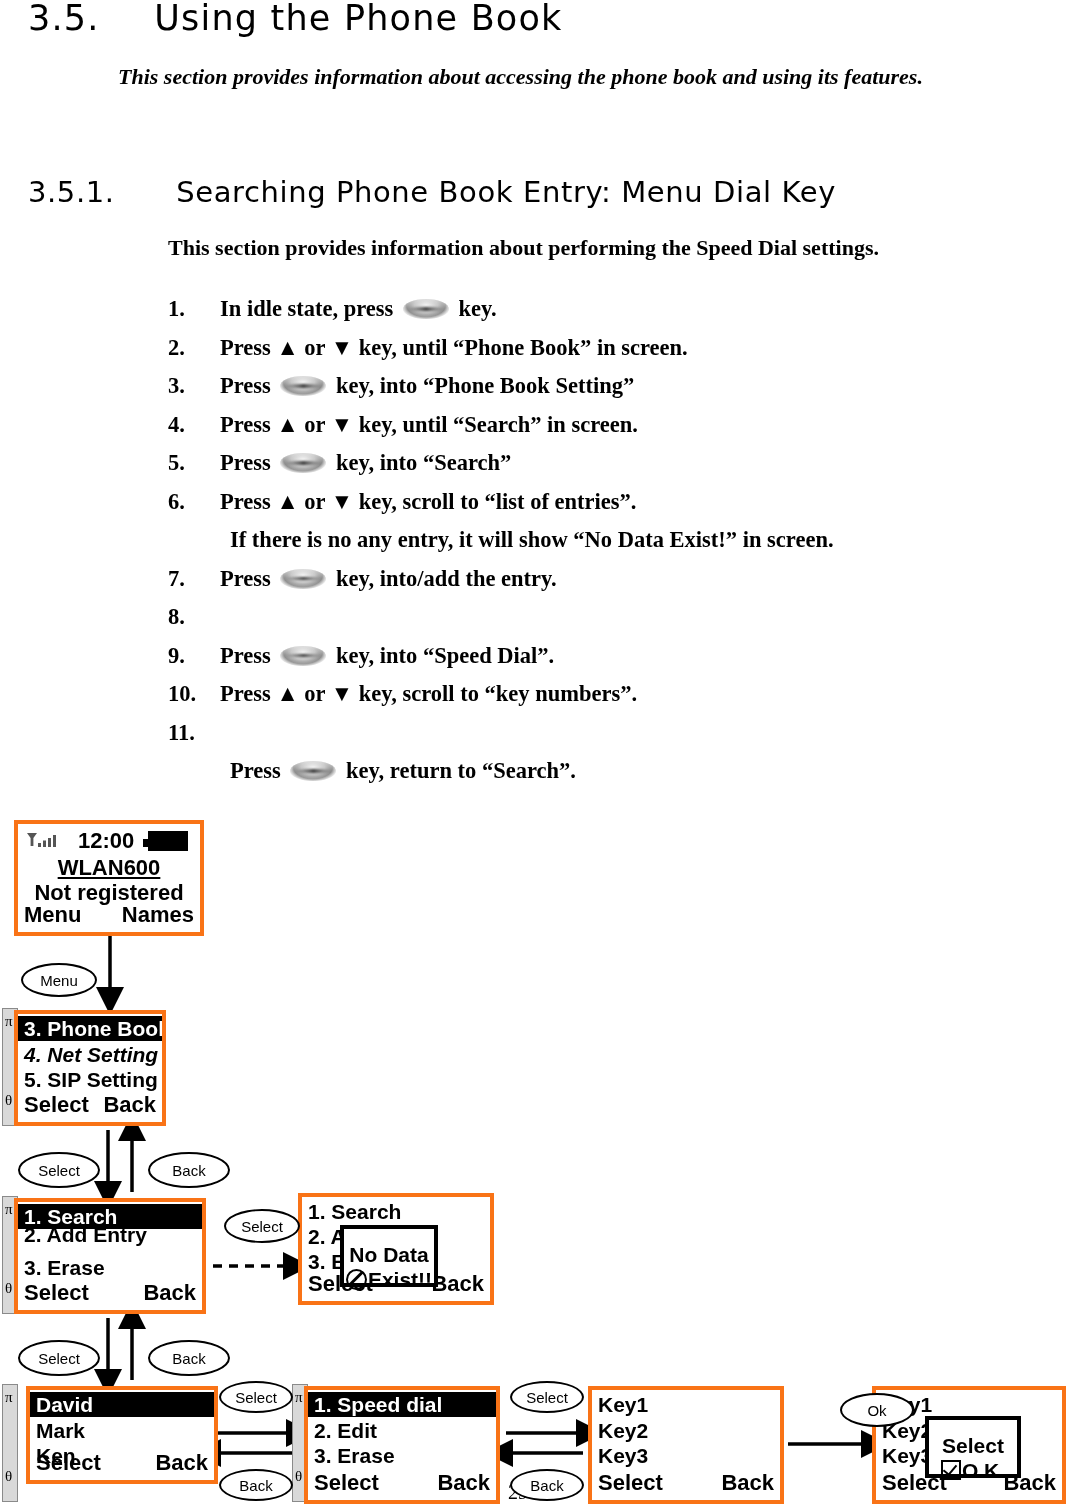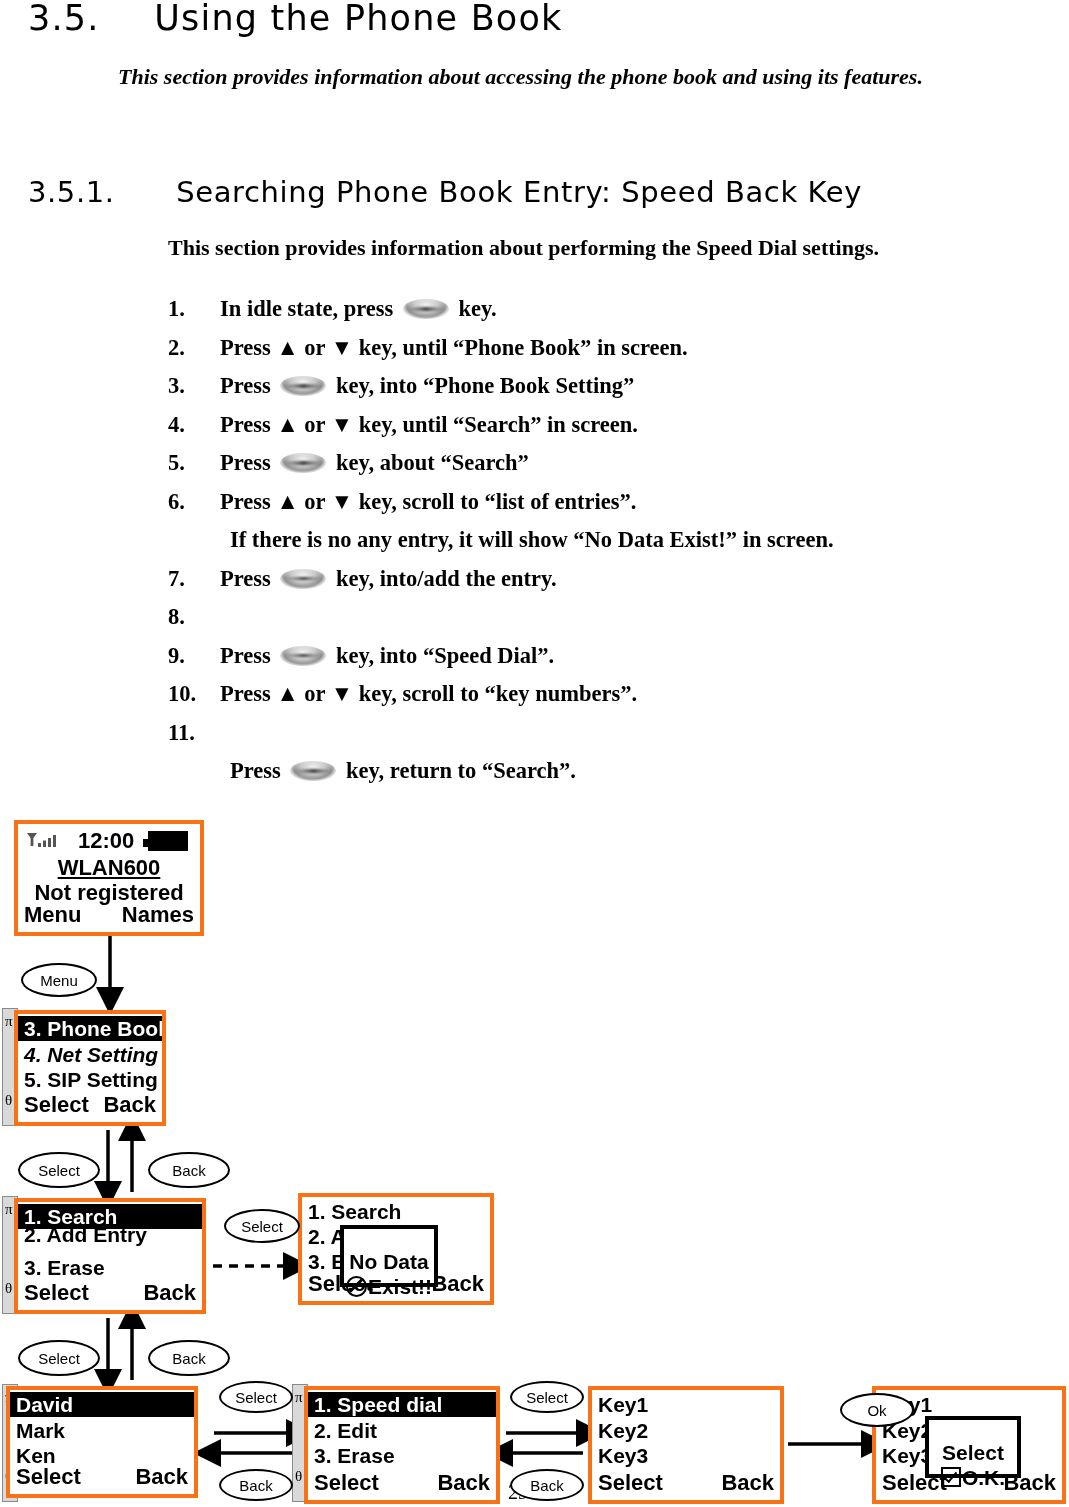--- a/index.html
+++ b/index.html
@@ -150,21 +150,21 @@
     position:absolute;
     background:#fff;
     border:4px solid #000;
     box-sizing:border-box;
     font-family:"Liberation Sans", sans-serif;
     font-weight:bold;
     font-size:21px;
     line-height:25px;
     z-index:6;
     text-align:center;
-    padding-top:20px;
+    padding-top:13px;
   }
   .popup .row{white-space:nowrap;}
   .noicon{
     display:inline-block;width:17px;height:17px;border:2.5px solid #000;border-radius:50%;
     position:relative;vertical-align:-3px;margin-right:1px;
   }
   .noicon::after{
     content:"";position:absolute;left:-1px;top:6px;width:18px;height:2.5px;background:#000;
     transform:rotate(-45deg);transform-origin:center;
   }
@@ -194,21 +194,21 @@
   <span class="num">3.5.</span>
   <span style="display:inline-block;width:30px;"></span>
   <span>Using the Phone Book</span>
 </div>
 
 <div class="para" style="left:118px;top:58px;width:880px;font-style:italic;">This section provides information about accessing the phone book and using its features.</div>
 
 <div class="h3" style="left:28px;top:175px;">
   <span>3.5.1.</span>
   <span style="display:inline-block;width:42px;"></span>
-  <span>Searching Phone Book Entry: Speed Back Key</span>
+  <span>Searching Phone Book Entry: Menu Dial Key</span>
 </div>
 
 <div class="para" style="left:168px;top:229px;width:880px;">This section provides information about performing the Speed Dial settings.</div>
 
 <div class="steps">
 
   <div class="step">
     <span class="idx">1.</span>
     <span>In idle state, press</span>
     <span class="okbtn"></span>
@@ -229,21 +229,21 @@
 
   <div class="step">
     <span class="idx">4.</span>
     <span>Press ▲ or ▼ key, until “Search” in screen.</span>
   </div>
 
   <div class="step">
     <span class="idx">5.</span>
     <span>Press</span>
     <span class="okbtn"></span>
-    <span>key, about “Search”</span>
+    <span>key, into “Search”</span>
   </div>
 
   <div class="step">
     <span class="idx">6.</span>
     <span>Press ▲  or ▼  key, scroll to “list of entries”.</span>
   </div>
 
   <div class="substep">If there is no any entry, it will show “No Data Exist!” in screen.</div>
 
   <div class="step">
@@ -381,21 +381,21 @@
     </div>
   </div>
 
   <div class="ell" style="left:18px;top:1340px;width:78px;height:32px;">Select</div>
   <div class="ell" style="left:148px;top:1340px;width:78px;height:32px;">Back</div>
 
   <div class="rail" style="left:2px;top:1384px;height:118px;">
     <span class="up">π</span>
     <span class="dn">θ</span>
   </div>
-  <div class="screen" style="left:6px;top:1386px;width:192px;height:112px;">
+  <div class="screen" style="left:26px;top:1386px;width:192px;height:98px;">
     <div class="ln hl" style="top:2px;">David</div>
     <div class="ln" style="top:28px;">Mark</div>
     <div class="ln" style="top:53px;">Ken</div>
     <div class="softkeys">
       <span>Select</span>
       <span>Back</span>
     </div>
   </div>
 
   <div class="ell" style="left:219px;top:1381px;width:70px;height:28px;">Select</div>

